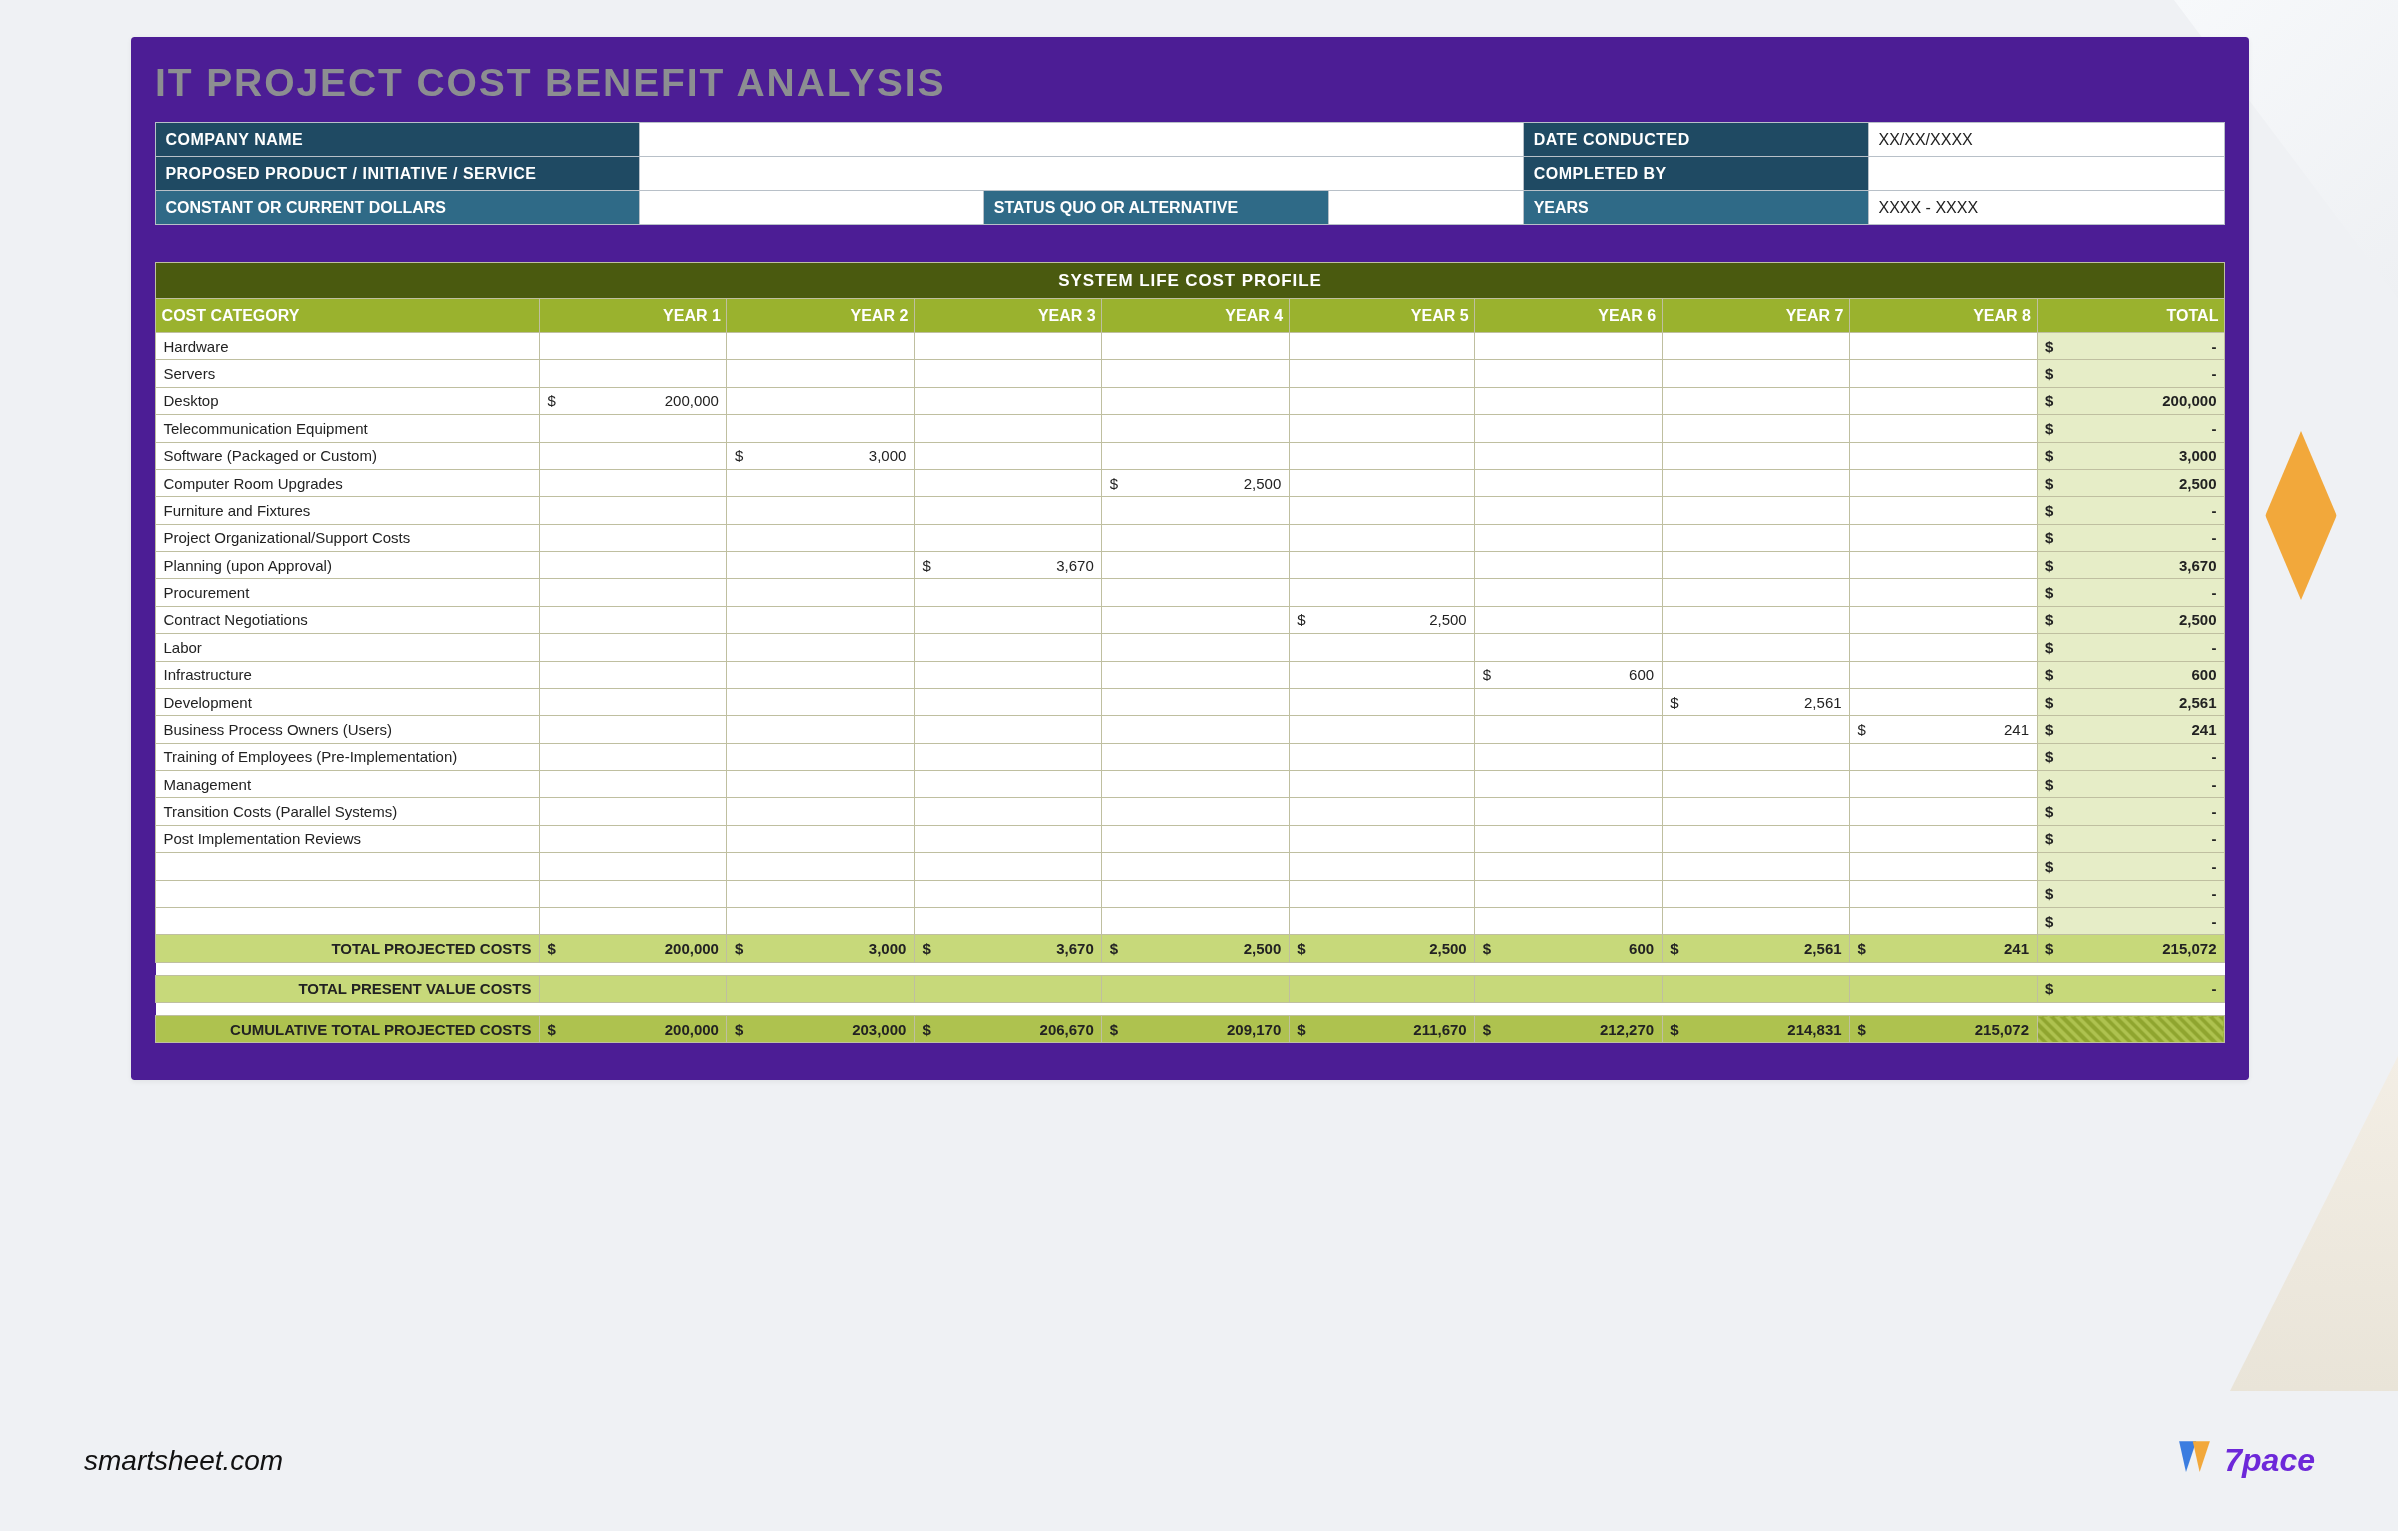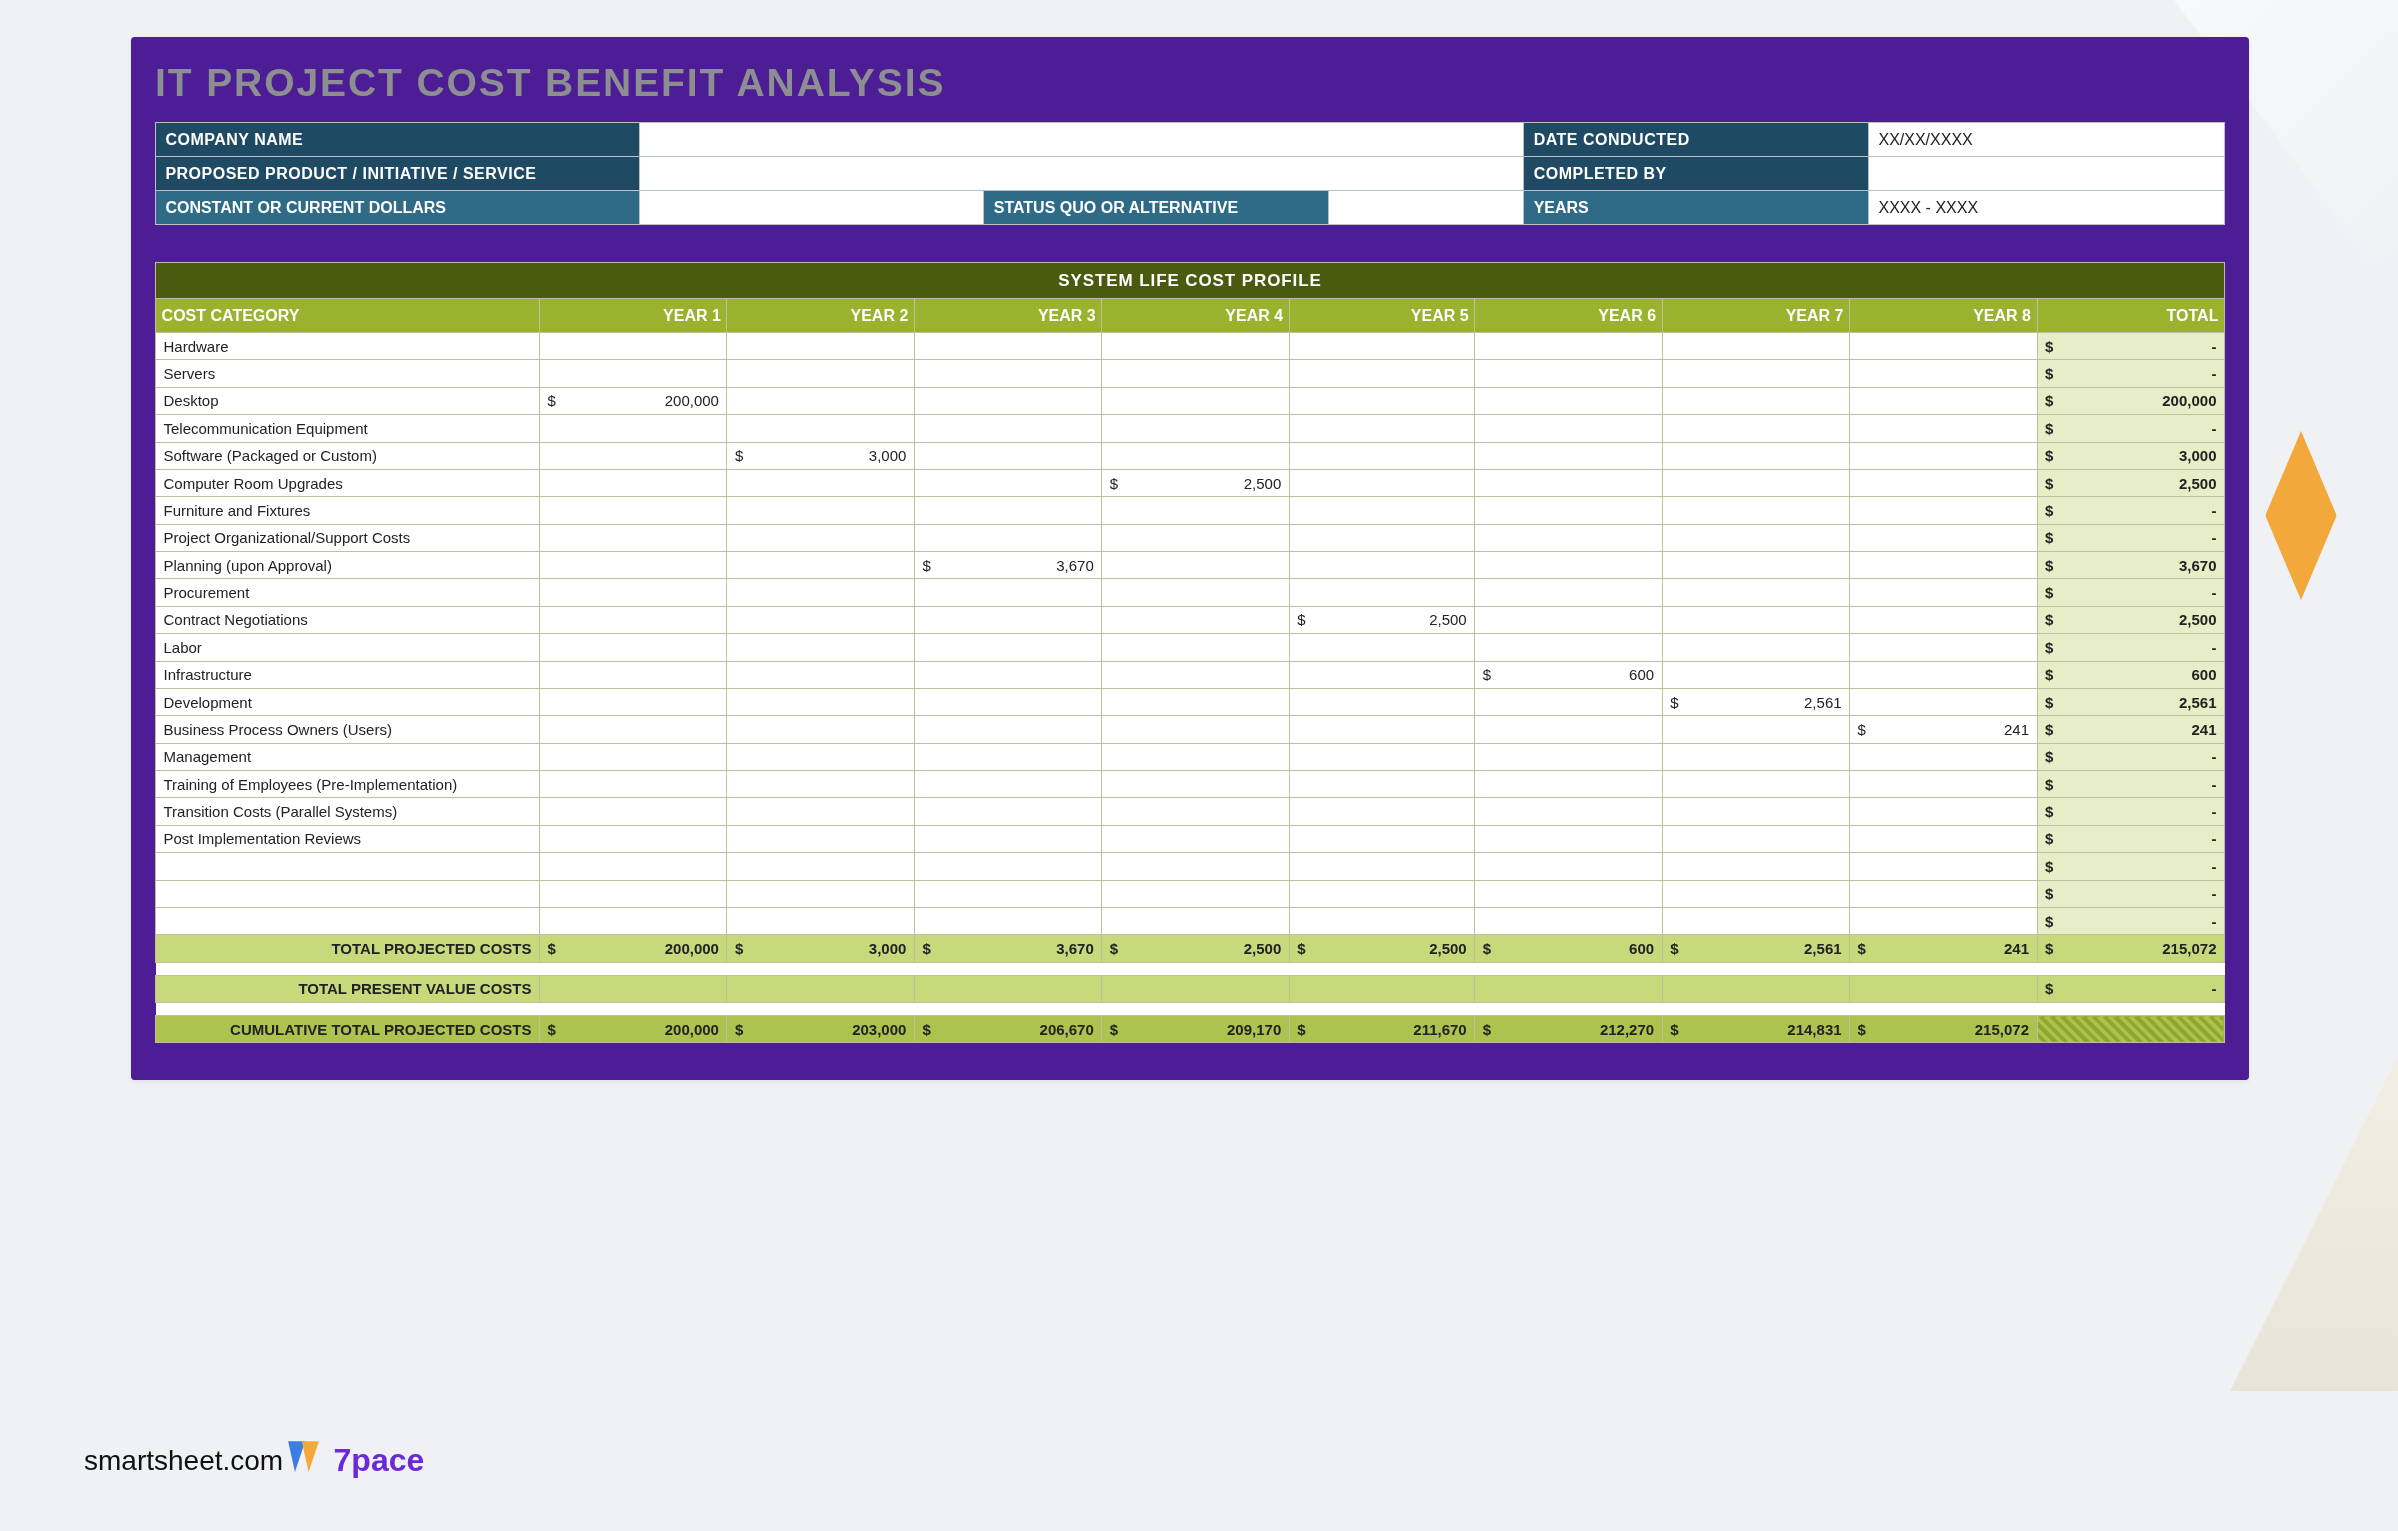--- a/index.html
+++ b/index.html
@@ -127,24 +127,26 @@
   .row-cum td { background: #aec24f; font-weight: 700; }
   .row-cum td.cat-col { text-align: right; }
   .row-cum td.hatched {
     background: repeating-linear-gradient(45deg,#aec24f,#aec24f 3.7px,#8fa52f 3.7px,#8fa52f 7.5px);
   }
   .gap td { border-left:none; border-right:none; background:#fff; height:13px; }
 
   .footer {
     position: absolute;
     left: 84px;
-    right: 96px;
+    right: 84px;
     bottom: 47px;
     display: flex;
+    justify-content: space-between;
     align-items: center;
+    font-style: italic;
   }
   .src {
     font-size: 28px;
     color: #111;
     font-weight: 500;
   }
   .brand {
     display: flex;
     align-items: center;
     gap: 9.4px;
@@ -383,33 +385,33 @@
             <td class="num"></td>
             <td class="num"></td>
             <td class="num"></td>
             <td class="num"></td>
             <td class="num"></td>
             <td class="num"></td>
             <td class="num"><span class="cur">$</span>241</td>
             <td class="num total-col"><span class="cur">$</span>241</td>
           </tr>
           <tr>
+            <td class="cat-col">Training of Employees (Pre-Implementation)</td>
+            <td class="num"></td>
+            <td class="num"></td>
+            <td class="num"></td>
+            <td class="num"></td>
+            <td class="num"></td>
+            <td class="num"></td>
+            <td class="num"></td>
+            <td class="num"></td>
+            <td class="num total-col"><span class="cur">$</span>-</td>
+          </tr>
+          <tr>
             <td class="cat-col">Management</td>
-            <td class="num"></td>
-            <td class="num"></td>
-            <td class="num"></td>
-            <td class="num"></td>
-            <td class="num"></td>
-            <td class="num"></td>
-            <td class="num"></td>
-            <td class="num"></td>
-            <td class="num total-col"><span class="cur">$</span>-</td>
-          </tr>
-          <tr>
-            <td class="cat-col">Training of Employees (Pre-Implementation)</td>
             <td class="num"></td>
             <td class="num"></td>
             <td class="num"></td>
             <td class="num"></td>
             <td class="num"></td>
             <td class="num"></td>
             <td class="num"></td>
             <td class="num"></td>
             <td class="num total-col"><span class="cur">$</span>-</td>
           </tr>

